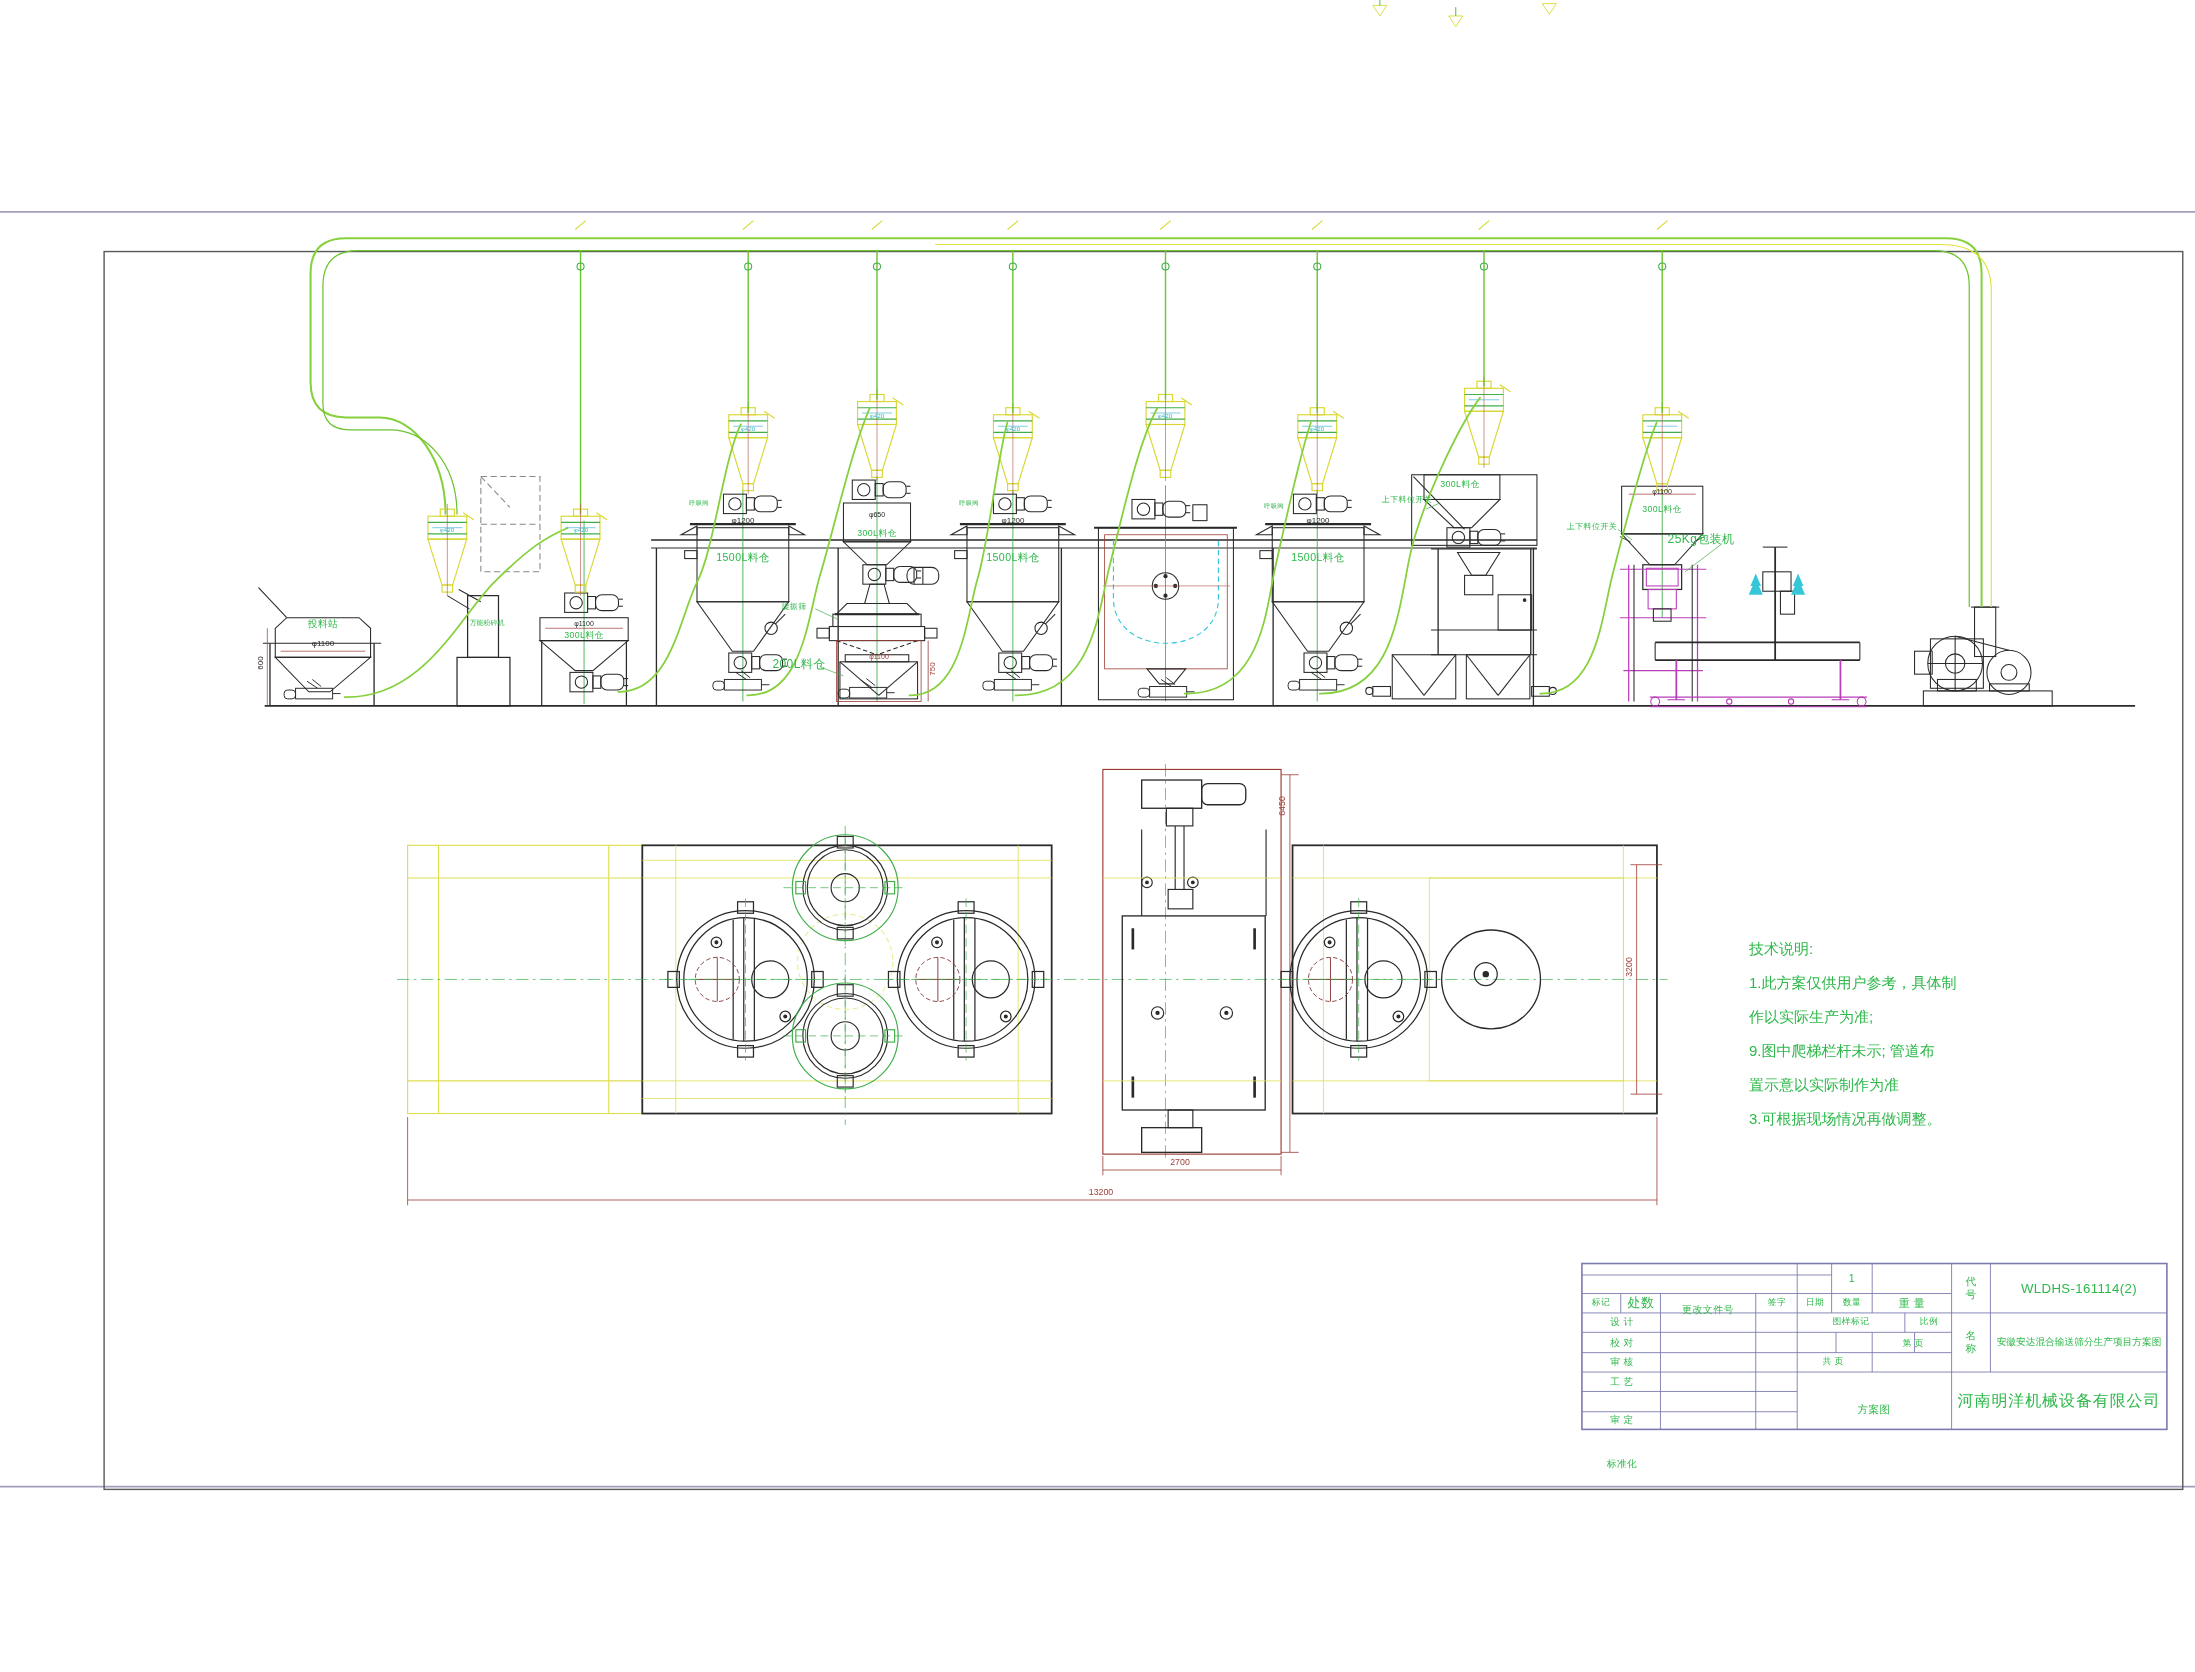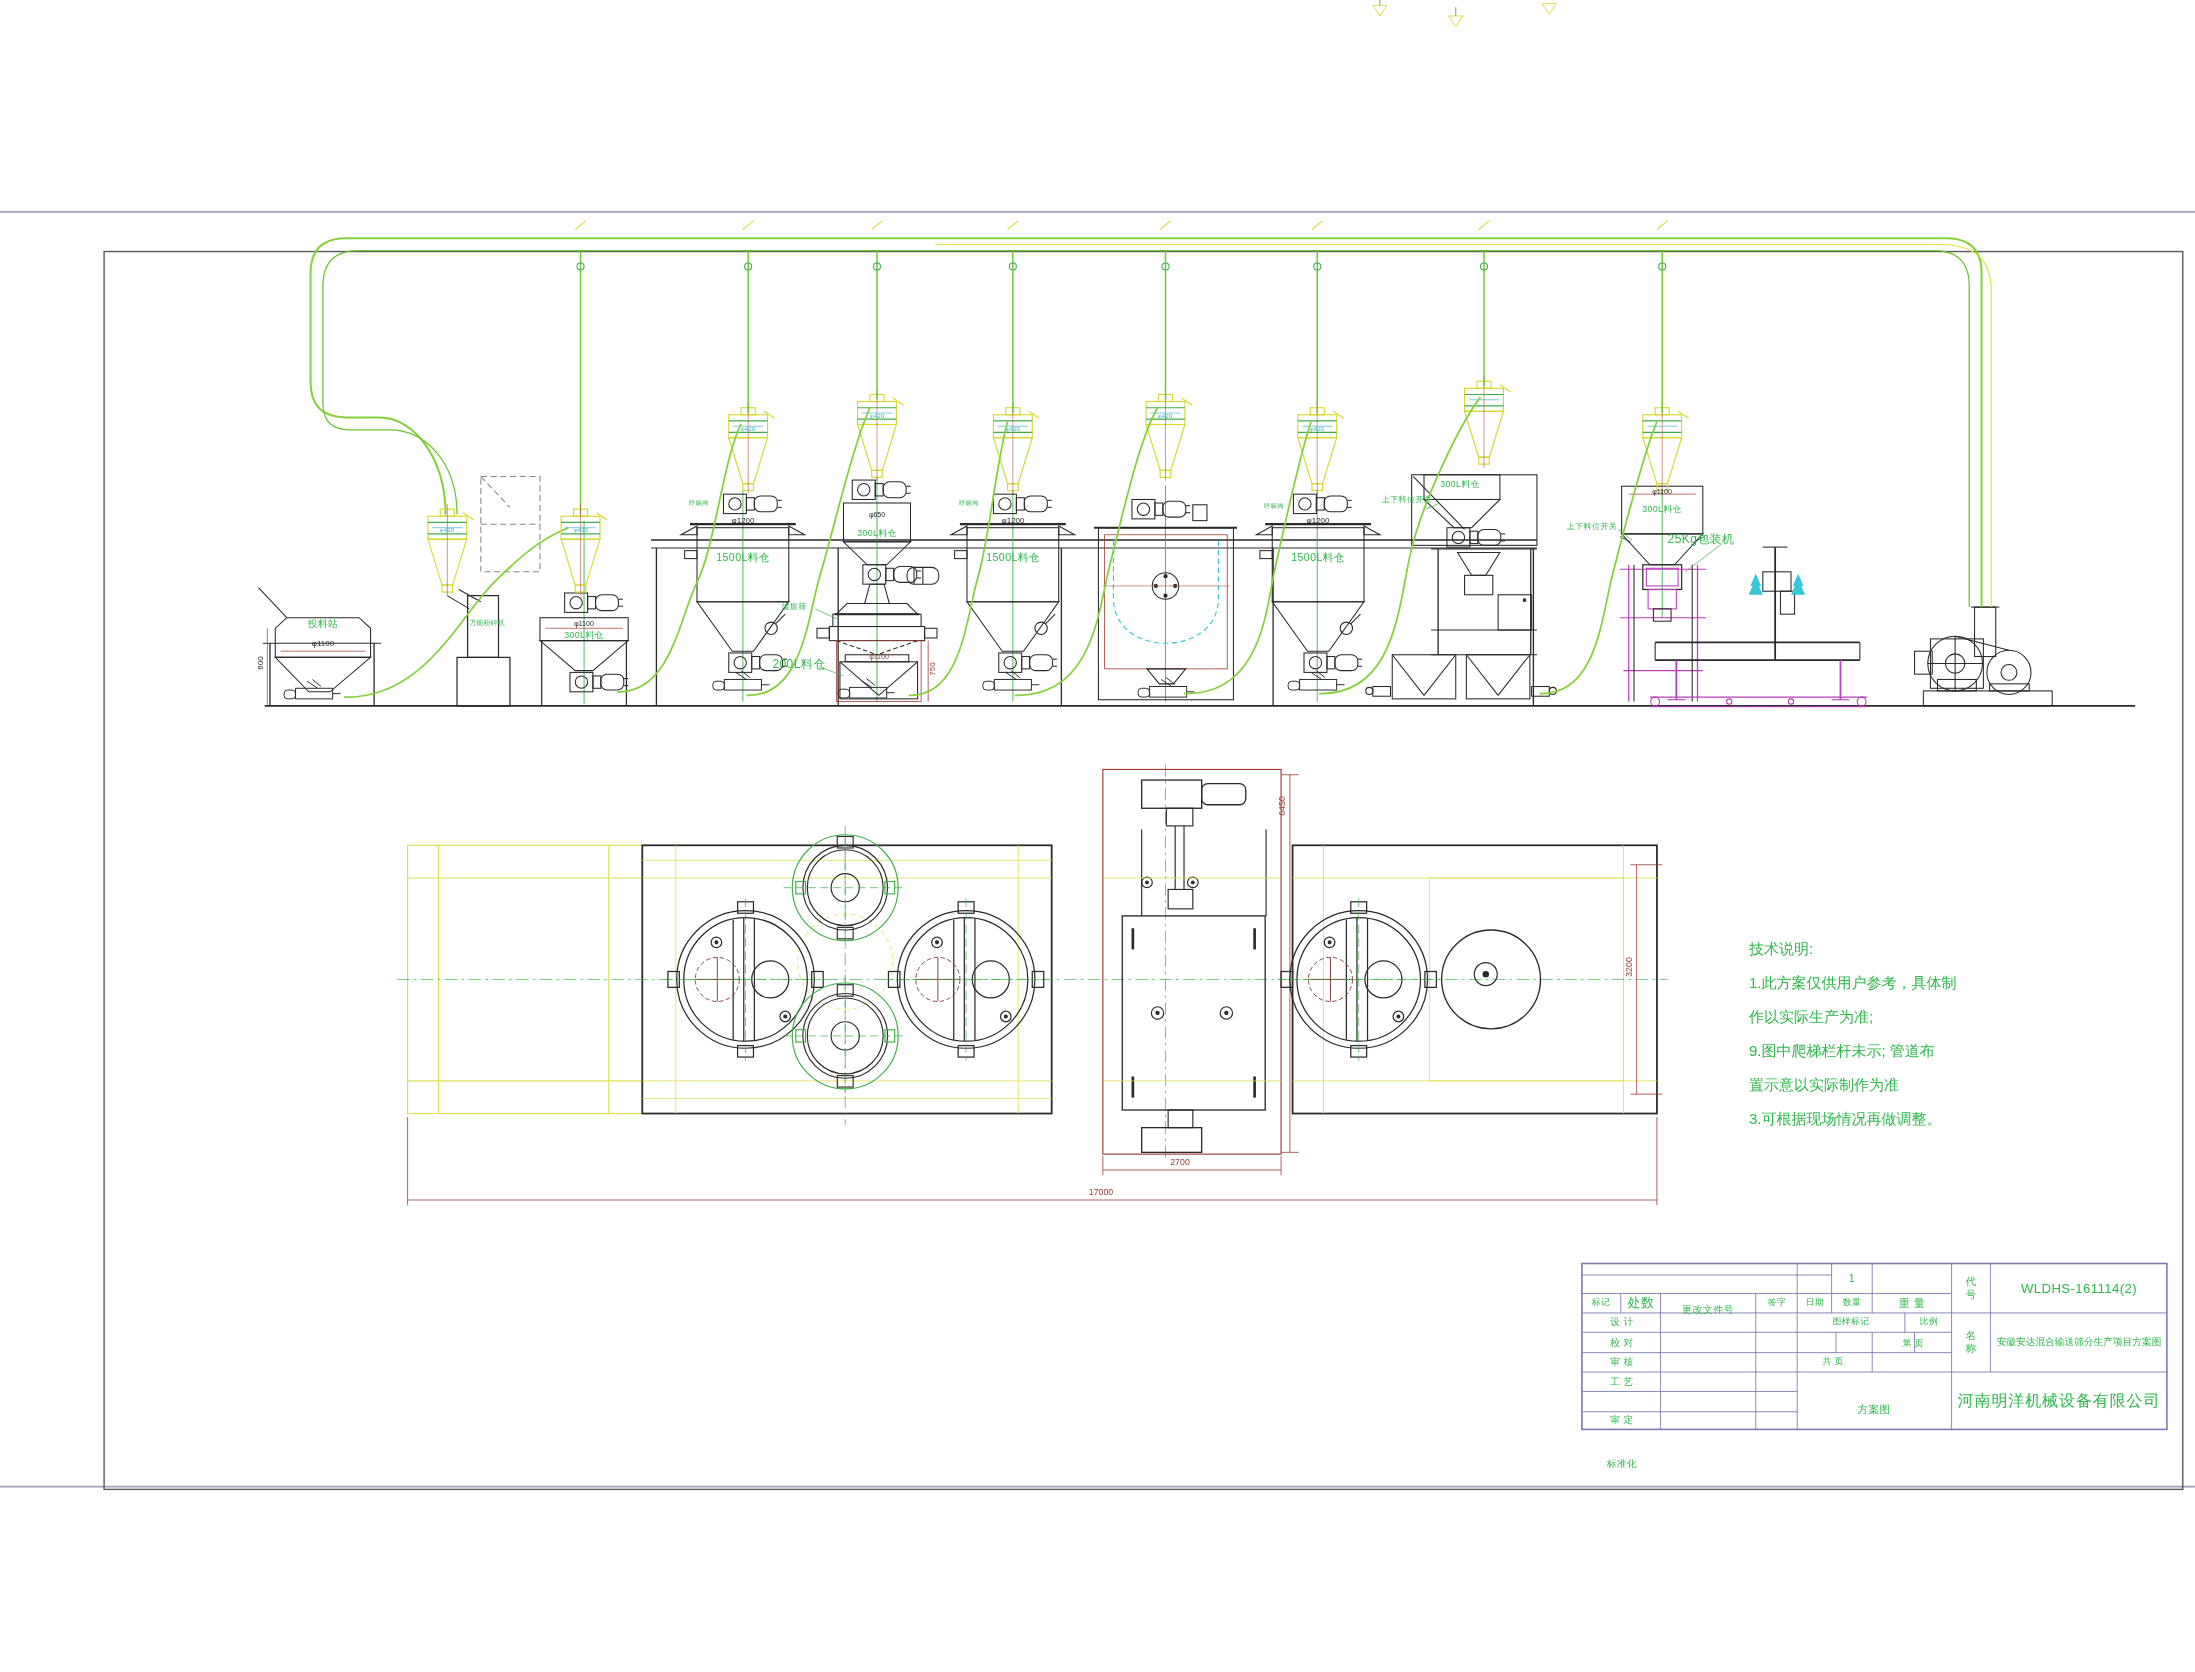--- a/index.html
+++ b/index.html
@@ -547,21 +547,21 @@
   <div class="lb cy" style="left:581px;top:529px;font-size:6.2px">φ420</div>
   <div class="lb cy" style="left:748px;top:428px;font-size:6.2px">φ420</div>
   <div class="lb cy" style="left:877px;top:415px;font-size:6.2px">φ420</div>
   <div class="lb cy" style="left:1013px;top:428px;font-size:6.2px">φ420</div>
   <div class="lb cy" style="left:1165px;top:415px;font-size:6.2px">φ420</div>
   <div class="lb cy" style="left:1317px;top:428px;font-size:6.2px">φ420</div>
 </div>
 
 <div>
   <div class="lb rdim" style="left:1180px;top:1162px;font-size:8.8px">2700</div>
-  <div class="lb rdim" style="left:1101px;top:1192px;font-size:8.8px">17000</div>
+  <div class="lb rdim" style="left:1101px;top:1192px;font-size:8.8px">13200</div>
   <div class="lb rdim rot" style="left:1629px;top:967px;font-size:8.8px">3200</div>
   <div class="lb rdim rot" style="left:1282px;top:806px;font-size:8.8px">6450</div>
 </div>
 
 <div class="notes" style="position:absolute;left:1749px;top:900px;margin-top:32px;">
   <div>技术说明:</div>
   <div>1.此方案仅供用户参考，具体制</div>
   <div>作以实际生产为准;</div>
   <div>9.图中爬梯栏杆未示; 管道布</div>
   <div>置示意以实际制作为准</div>

